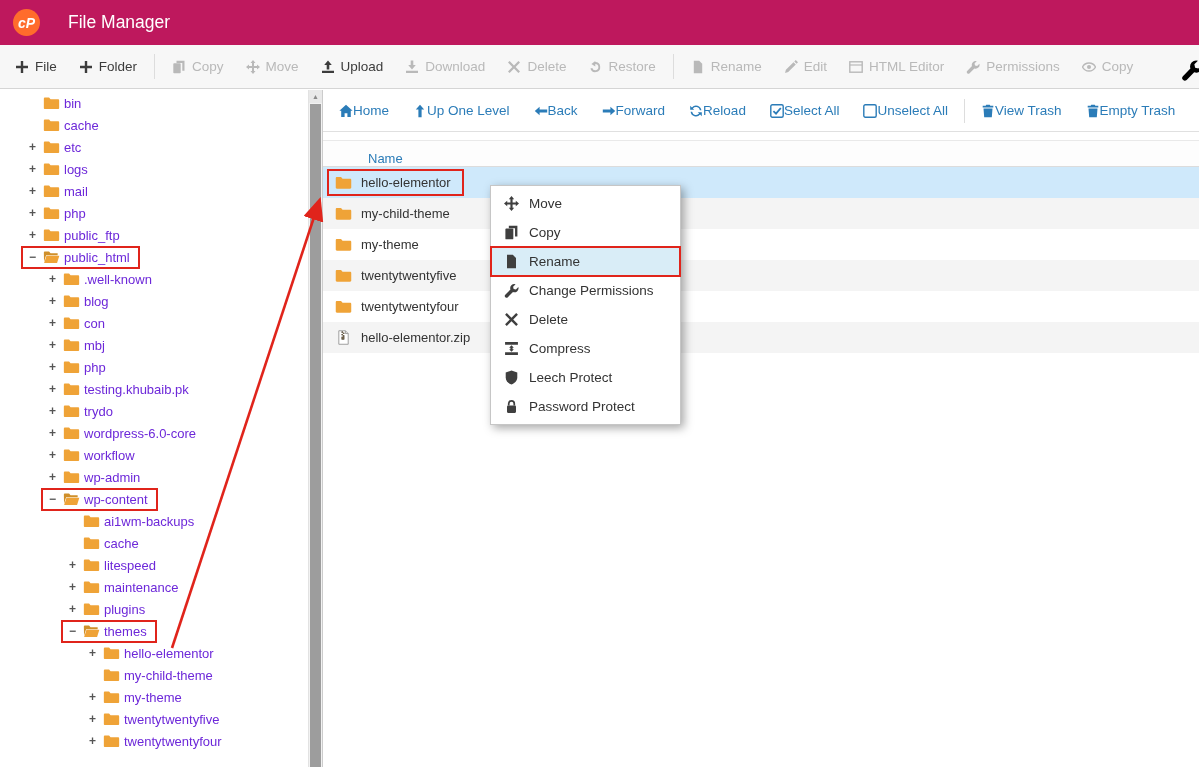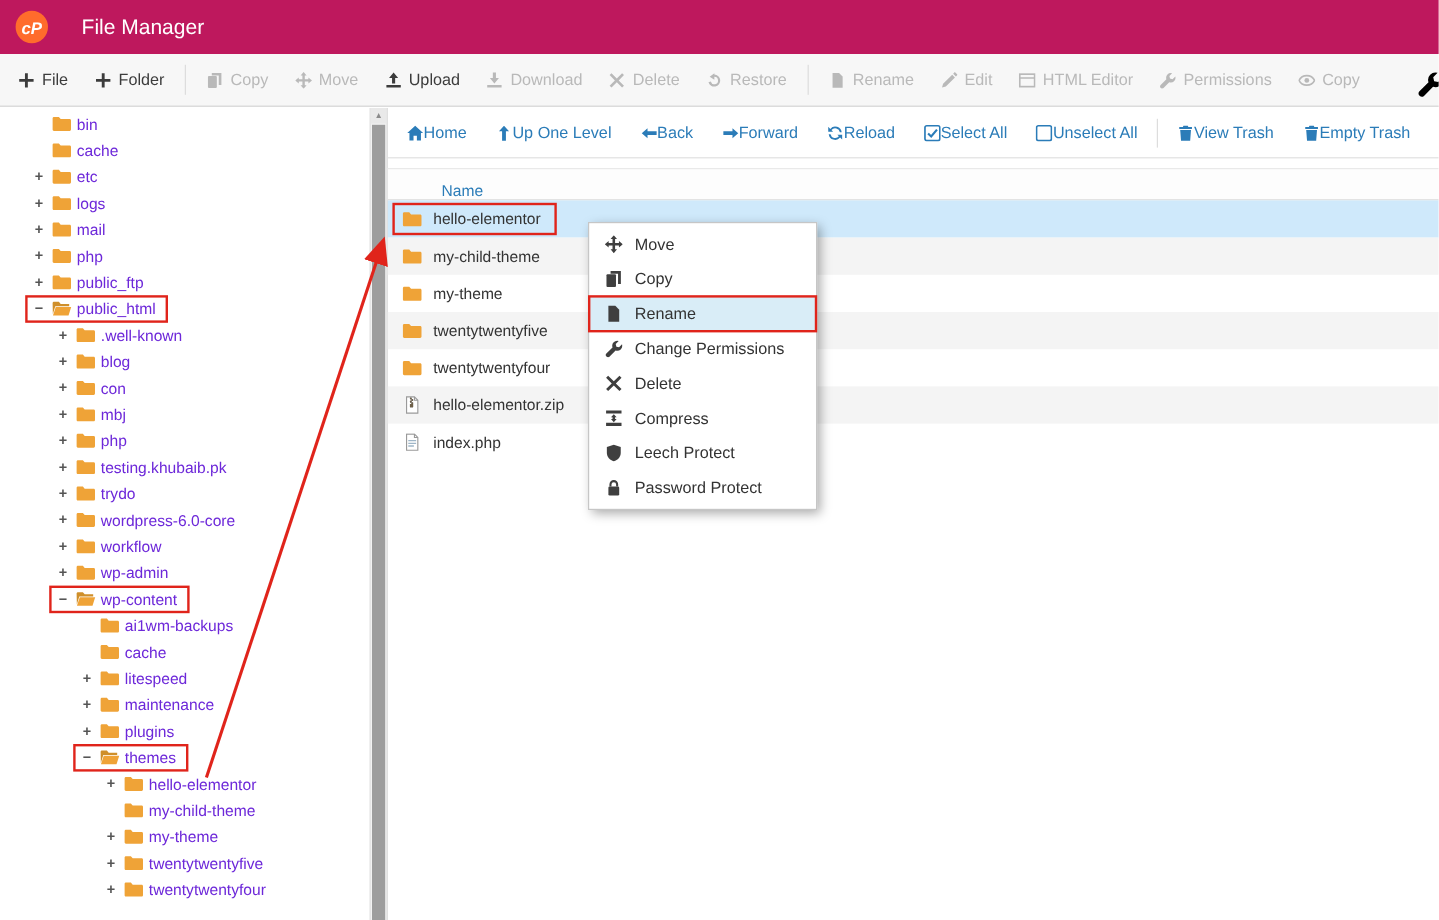--- a/index.html
+++ b/index.html
@@ -663,32 +663,20 @@
               <svg viewBox="0 0 14 16">
                 <path d="M2 .8h7l3 3v11.4H2z" fill="#fff" stroke="#9a9a9a"></path>
                 <path d="M9 .8v3h3" fill="none" stroke="#9a9a9a"></path>
                 <path d="M5 1.5h1.4v1.4H5zM6.4 2.9h1.4v1.4H6.4zM5 4.3h1.4v1.4H5zM6.4 5.7h1.4v1.4H6.4zM5 7.1h2.8v3H5z" fill="#6f6least"></path>
                 <path d="M5 1.5h1.4v1.4H5zM6.4 2.9h1.4v1.4H6.4zM5 4.3h1.4v1.4H5zM6.4 5.7h1.4v1.4H6.4zM5 7.1h2.8v3H5z" fill="#6f6048"></path>
               </svg>
             </span>
             <span class="file-name">hello-elementor.zip</span>
           </span>
         </div>
-        <div class="file-row">
-          <span class="file-inner">
-            <span class="icon file-icon">
-              <svg viewBox="0 0 14 16">
-                <path d="M2 .8h7l3 3v11.4H2z" fill="#fff" stroke="#9a9a9a"></path>
-                <path d="M9 .8v3h3" fill="none" stroke="#9a9a9a"></path>
-                <path d="M3.5 6h7v1.2h-7zM3.5 8.4h7v1.2h-7zM3.5 10.8h5v1.2h-5z" fill="#9fb6c8"></path>
-              </svg>
-            </span>
-            <span class="file-name">index.php</span>
-          </span>
-        </div>
       </div>
   </div>
 </div>
 
 <div class="context-menu">
     <div class="menu-item">
       <span class="icon">
         <svg viewBox="0 0 14 14">
           <path d="M6 6V3H4.5L7 0l2.5 3H8v3h3V4.5L14 7l-3 2.5V8H8v3h1.5L7 14l-2.5-3H6V8H3v1.5L0 7l3-2.5V6z"></path>
         </svg>

